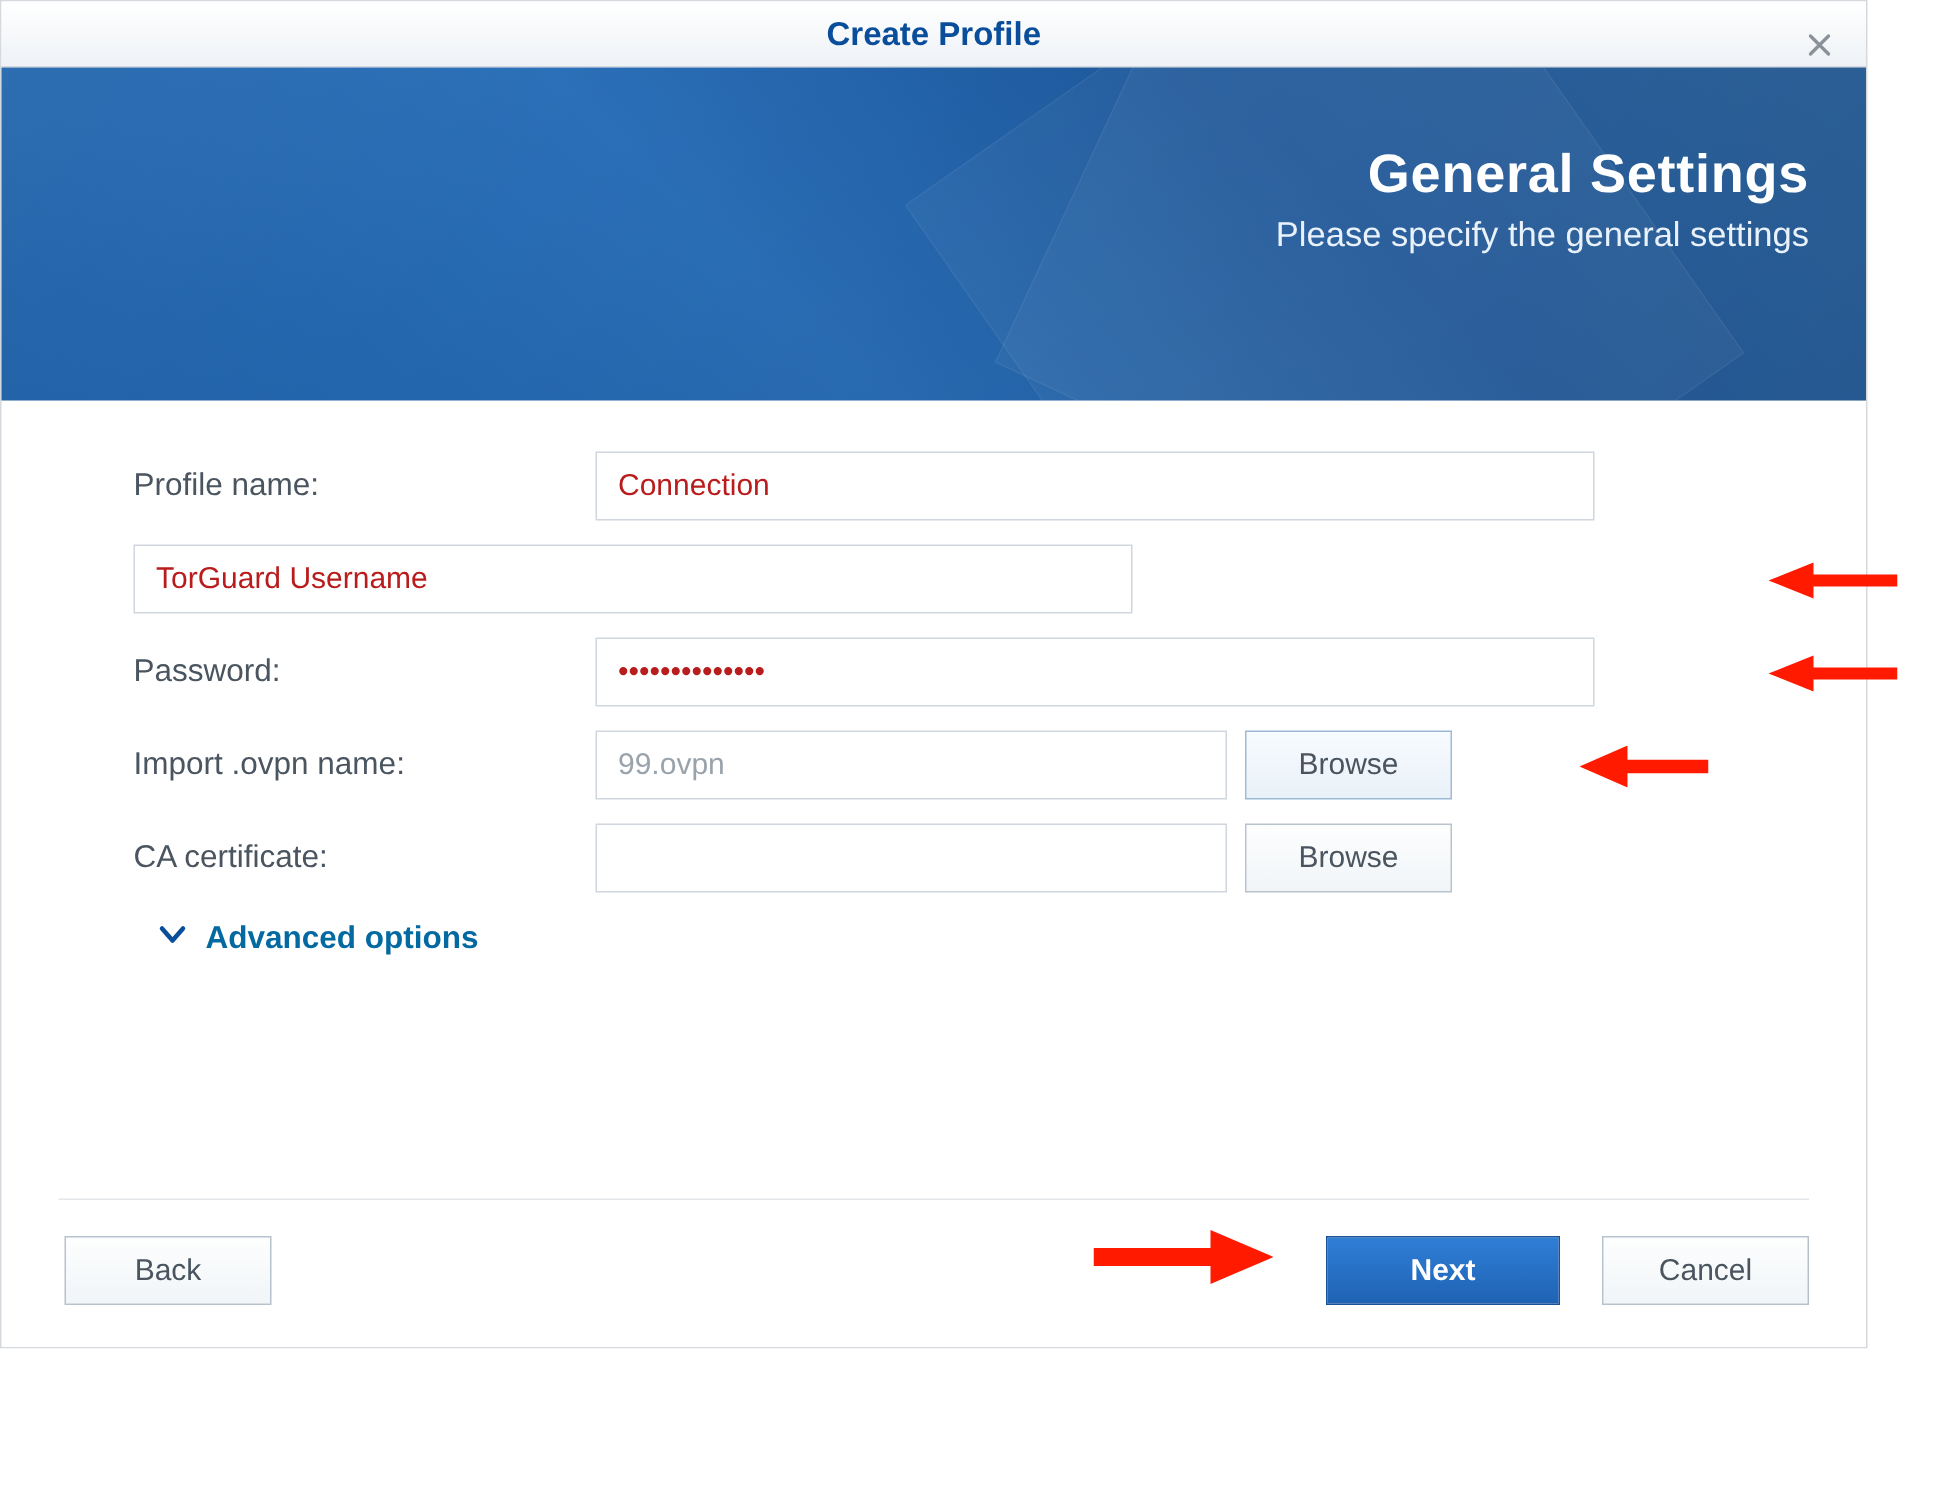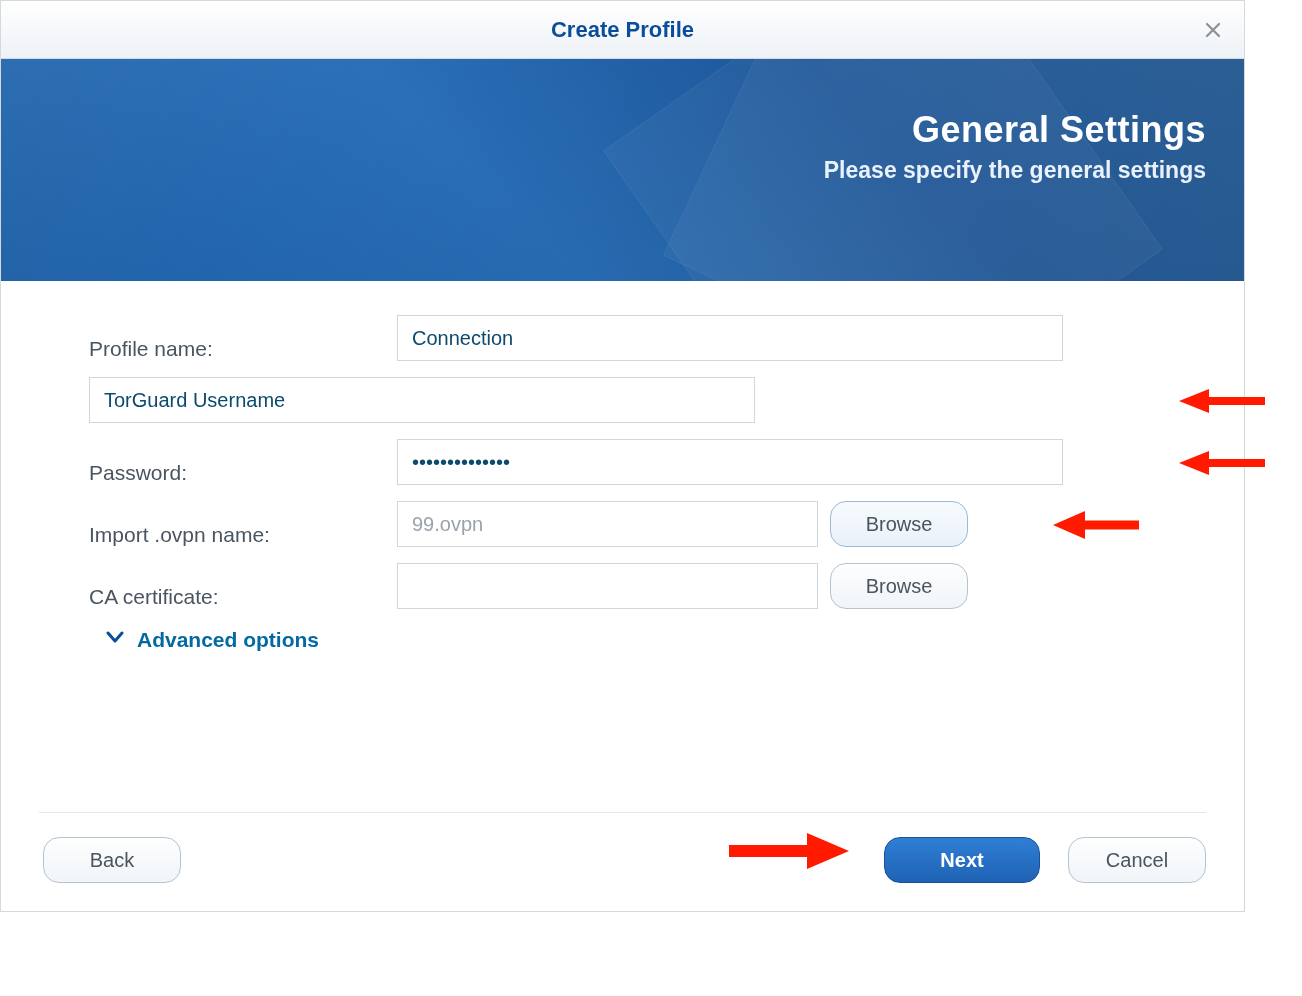--- a/index.html
+++ b/index.html
@@ -6,21 +6,21 @@
   html, body { margin:0; padding:0; font-family: -apple-system, BlinkMacSystemFont, "Segoe UI", Helvetica, Arial, sans-serif; }
   body { background:#fff; }
   .wizard {
     width:1245px;
     margin:0;
     border:1px solid #d5d9dd;
     background:#fff;
   }
   .titlebar {
     position:relative;
-    height:58px;
+    height:44px;
     background:linear-gradient(#ffffff,#eef2f6);
     border-bottom:1px solid #d5d9dd;
     display:flex;
     align-items:center;
     justify-content:center;
   }
   .titlebar-title {
     color:#0a4e9b;
     font-weight:700;
     font-size:22px;
@@ -71,31 +71,31 @@
     font-size:36px;
     font-weight:700;
     letter-spacing:0.5px;
     position:relative;
     z-index:2;
   }
   .banner p {
     margin:0;
     color:#e9f2fb;
     font-size:23px;
-    font-weight:700;
+    font-weight:400;
     position:relative;
     z-index:2;
   }
   .form-area {
     padding:34px 38px 20px 88px;
     position:relative;
   }
   .row {
     display:flex;
-    align-items:flex-end;
+    align-items:center;
     margin-bottom:16px;
     position:relative;
   }
   .row .label {
     width:308px;
     flex:0 0 308px;
     color:#4a5560;
     font-size:21px;
   }
   .row .control {
@@ -104,35 +104,35 @@
     align-items:center;
     gap:12px;
     position:relative;
   }
   input.text-input {
     height:46px;
     border:1px solid #cfd6dd;
     background:#fff;
     padding:0 14px;
     font-size:20px;
-    color:#0c4a6e;
+    color:#b91c1c;
     outline:none;
   }
   input.text-input.wide { width:666px; }
   input.text-input.mid  { width:421px; }
   input.text-input[readonly]{ color:#9aa3ac; background:#fff; }
   input::placeholder { color:#9aa3ac; }
   .btn {
     height:46px;
     min-width:138px;
     border:1px solid #b7c2cd;
     background:linear-gradient(#fdfefe,#f1f5f8);
     color:#4a5560;
     font-size:20px;
-    border-radius:16px;
+    border-radius:0;
     cursor:pointer;
     padding:0 20px;
   }
   .btn.primary {
     background:linear-gradient(#2f7fd6,#1f62b4);
     border:1px solid #1a529a;
     color:#fff;
     font-weight:600;
     min-width:156px;
   }

